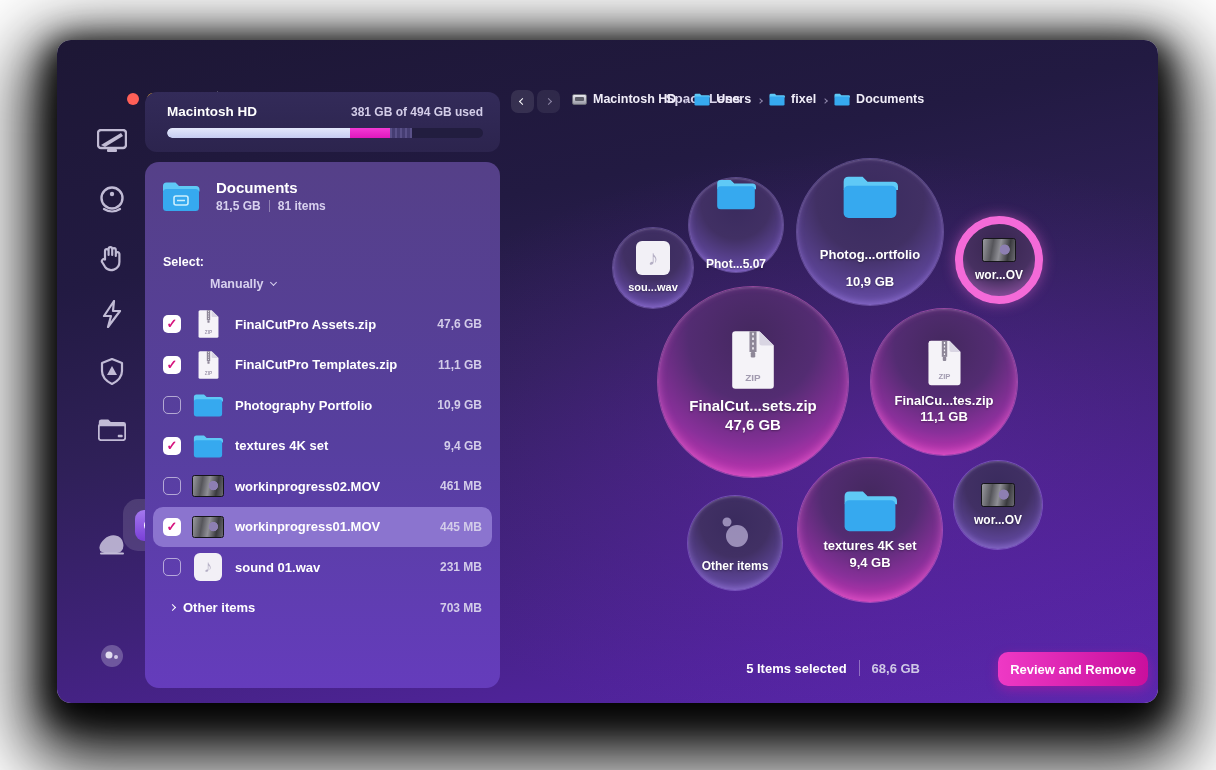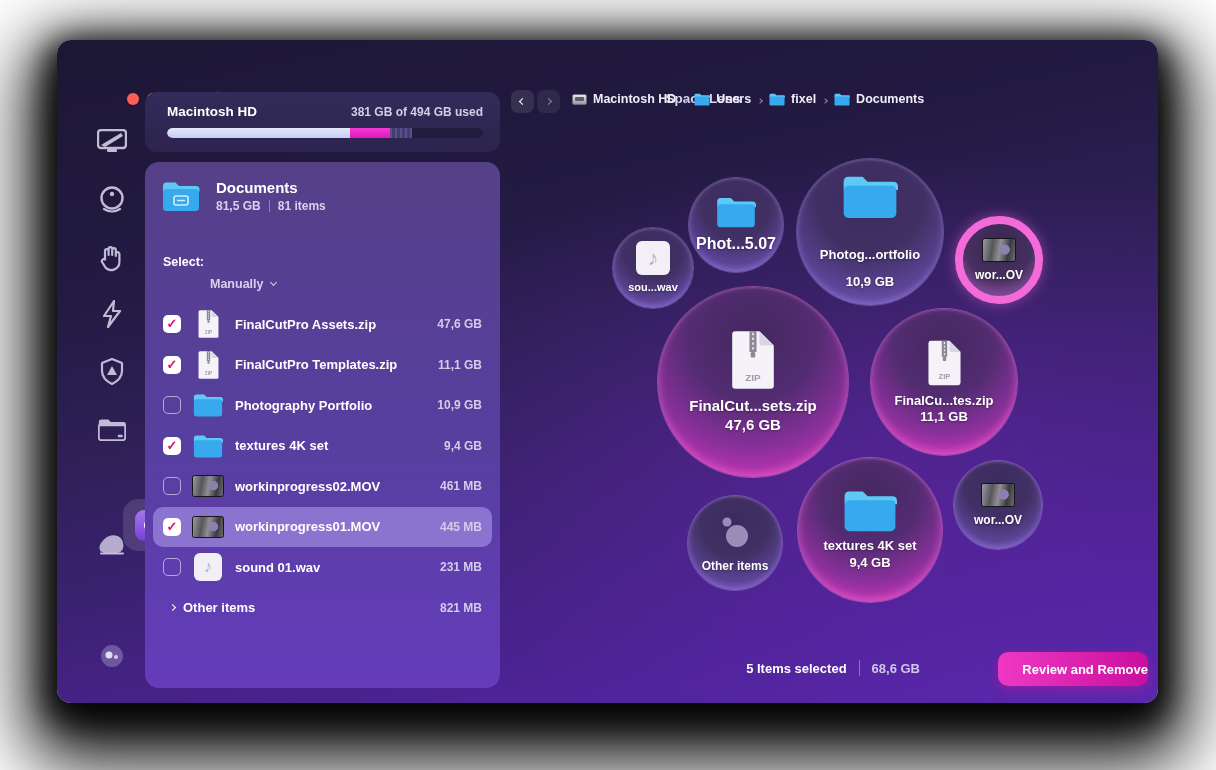--- a/index.html
+++ b/index.html
@@ -85,21 +85,21 @@
   .bubble.purple { background:radial-gradient(circle at 50% 28%, #3a2b5e 0%, #413064 42%, #5c4496 72%, #7f63c8 94%, #9378da 100%); box-shadow:inset 0 -2px 6px rgba(185,150,255,0.35), inset 0 1px 2px rgba(255,255,255,0.18), 0 0 0 1px rgba(190,160,255,0.35); }
   .bubble.pink { background:radial-gradient(circle at 50% 26%, #44285f 0%, #532c72 38%, #89309a 66%, #cf35b6 88%, #f04ecb 100%); box-shadow:inset 0 -3px 8px rgba(255,120,225,0.45), inset 0 1px 2px rgba(255,255,255,0.16), 0 0 0 1px rgba(255,120,220,0.45); }
   .bubble.ring { background:radial-gradient(circle at 50% 30%, #37254f 0%, #473061 55%, #8a4f9e 85%, #c75fc0 100%); border:8px solid #f46ad8; box-shadow:0 0 14px rgba(244,106,216,0.45); }
   .blabel { line-height:1.25; text-shadow:0 1px 2px rgba(0,0,0,0.35); }
   .bgap { height:6px; }
 
   
   .footer-info { position:absolute; top:620px; left:680px; width:183px; display:flex; justify-content:flex-end; gap:12px; align-items:flex-end; }
   .fi-count { color:#fff; font-size:13px; font-weight:700; }
   .fi-size { color:#cfc8e6; font-size:13px; font-weight:600; }
-  .review-btn { position:absolute; left:941px; top:612px; width:150px; height:34px; border:none; border-radius:10px; background:linear-gradient(90deg,#ee39c5,#c90f9d); color:#fff; font-family:inherit; font-size:13px; font-weight:700; box-shadow:0 4px 12px rgba(222,20,160,0.4);text-align:right; }
+  .review-btn { position:absolute; left:941px; top:612px; width:150px; height:34px; border:none; border-radius:10px; background:linear-gradient(90deg,#ee39c5,#c90f9d); color:#fff; font-family:inherit; font-size:13px; font-weight:700; box-shadow:0 4px 12px rgba(222,20,160,0.4); }
 </style>
 </head>
 <body>
 
 <div class="stage">
   <div class="window">
 
     <div class="tl red"></div>
     <div class="tl yellow"></div>
     <div class="tl green"></div>
@@ -278,21 +278,21 @@
               <div class="audio-tile" style="width:28px;height:28px;font-size:17px">♪</div>
             </span>
             <span class="fname">sound 01.wav</span>
             <span class="fsize">231 MB</span>
           </div>
           <div class="frow">
             <span class="cbox none">
               <span class="chev right sm"></span>
             </span>
             <span class="fname" style="margin-left: 2px;">Other items</span>
-            <span class="fsize">821 MB</span>
+            <span class="fsize">703 MB</span>
           </div>
         </div>
     </div>
 
     <div class="nav-btn" style="left:454px">
         <span class="chev left sm"></span>
       </div>
     <div class="nav-btn fwd" style="left:480px">
         <span class="chev right sm"></span>
       </div>
@@ -326,21 +326,21 @@
           <span>Documents</span>
         </span>
       </div>
 
     <div id="bubbles">
         <div class="bubble purple" style="left: 556px; top: 188px; width: 80px; height: 80px; font-size: 11px;">
           <div class="audio-tile" style="width:34px;height:34px;font-size:21px">♪</div>
           <div class="bgap"></div>
           <div class="blabel">sou...wav</div>
         </div>
-        <div class="bubble purple" style="left: 632px; top: 138px; width: 94px; height: 94px; font-size: 16px;">
+        <div class="bubble purple" style="left: 632px; top: 138px; width: 94px; height: 94px; font-size: 12px; justify-content: space-between;">
           <svg width="40" height="32" viewBox="0 0 34 27">
       <path d="M1 4.5 q0-3 3-3 h8.5 l3 3 h15.5 q3 0 3 3 v2 H1z" fill="#5fc9f6"></path>
       <rect x="1" y="7" width="32" height="19.5" rx="3" fill="#36a9ef"></rect>
           </svg>
           <div class="bgap"></div>
           <div class="blabel">Phot...5.07</div>
         </div>
         <div class="bubble purple" style="left: 740px; top: 119px; width: 146px; height: 146px; font-size: 13px; gap: 11px;">
           <svg width="56" height="45" viewBox="0 0 34 27">
       <path d="M1 4.5 q0-3 3-3 h8.5 l3 3 h15.5 q3 0 3 3 v2 H1z" fill="#5fc9f6"></path>

